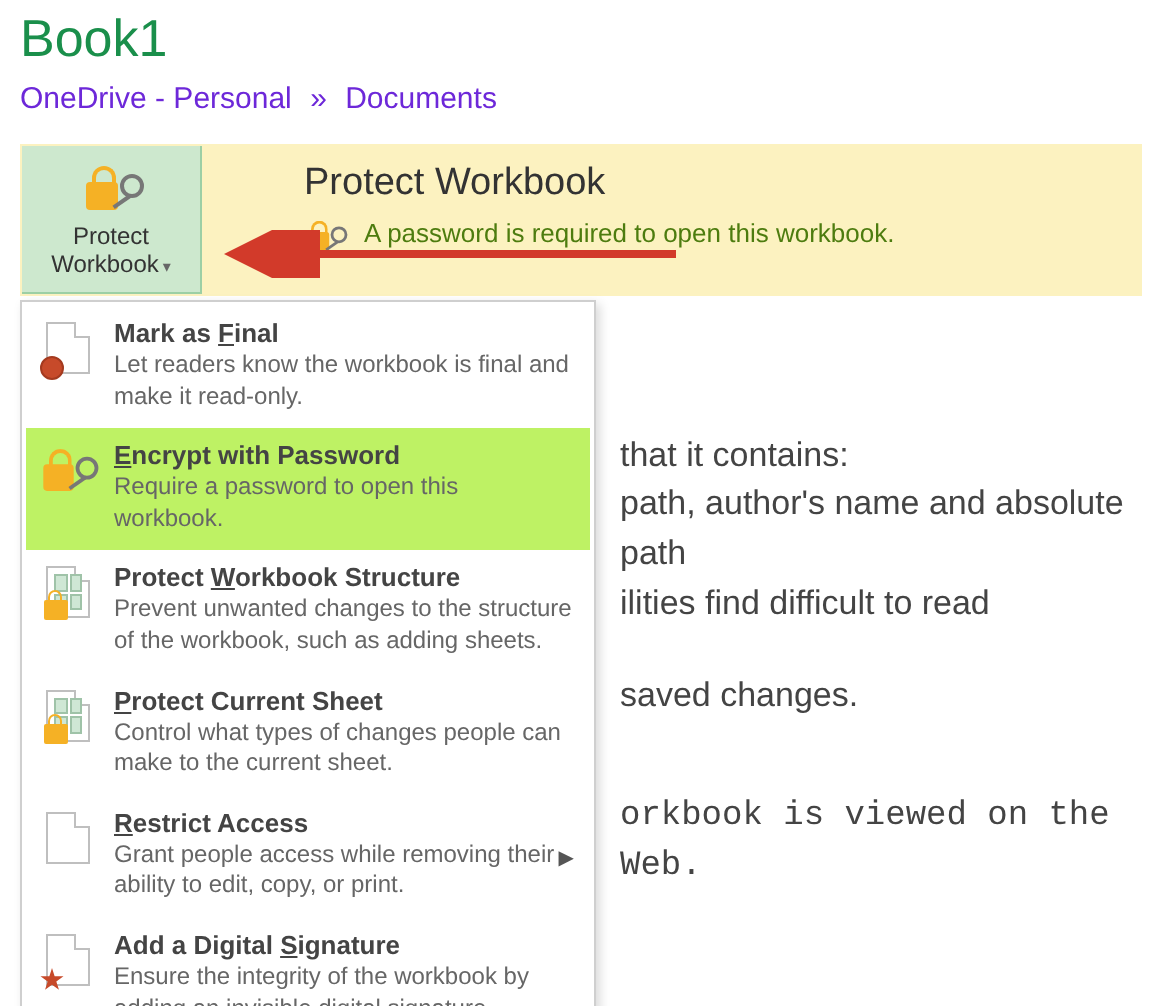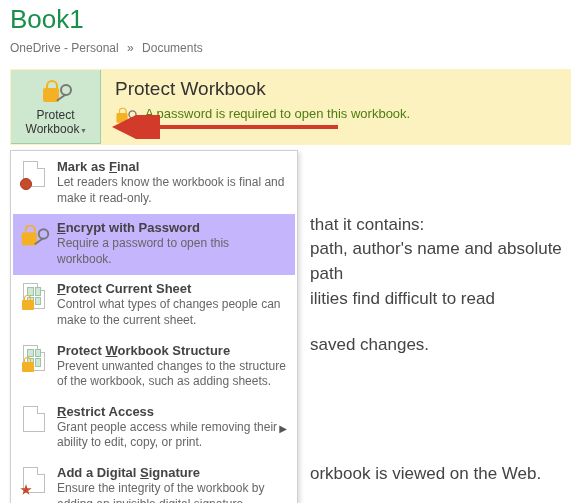--- a/index.html
+++ b/index.html
@@ -13,22 +13,22 @@
     overflow: hidden;
     position: relative;
   }
   .page-title {
     font-size: 26px;
     font-weight: 300;
     color: #1a8f4b;
     padding: 4px 2px 6px 10px;
   }
   .breadcrumb {
-    font-size: 12px;
-    color: #737373;
+    font-size: 15px;
+    color: #6d28d9;
     padding: 0 10px 14px 10px;
   }
   .sep { margin: 0 5px; }
   .protect-panel {
     display: flex;
     background: #fcf2c0;
     border: 1px solid #fcf2c0;
     margin: 0 10px 0 10px;
     align-items: stretch;
   }
@@ -82,20 +82,21 @@
   }
   .lockkey .key::after {
     content: ""; position: absolute; left: 0; top: 10px;
     width: 10px; height: 2px; background: #777;
     transform: rotate(-35deg); transform-origin: right center;
   }
   .lockkey.small { transform: scale(0.7); transform-origin: top left; }
   .protect-info {
     flex: 1;
     padding: 8px 14px;
+    margin-left: 37px;
   }
   .protect-info h2 {
     font-size: 19px;
     font-weight: 400;
     color: #333;
     margin-bottom: 6px;
   }
   .protect-info .desc {
     font-size: 13px;
     color: #4d7c0f;
@@ -123,21 +124,21 @@
     z-index: 10;
   }
   .menu-item {
     display: flex;
     padding: 6px 8px 8px 6px;
     gap: 8px;
     cursor: pointer;
     position: relative;
   }
   .menu-item.selected {
-    background: #c4b5fd;
+    background: #bef264;
   }
   .menu-item .micon {
     width: 30px;
     height: 34px;
     flex-shrink: 0;
     display: flex;
     align-items: flex-start;
     justify-content: center;
     padding-top: 2px;
   }
@@ -223,21 +224,21 @@
 </div>
 
 <div class="bg-panel" style="margin-top:68px;">
   <div style="margin-left:196px;">that it contains:</div>
   <div style="margin-left:196px;">path, author's name and absolute path</div>
   <div style="margin-left:196px;">ilities find difficult to read</div>
 </div>
 <div class="bg-panel" style="margin-top:22px;">
   <div style="margin-left:196px;">saved changes.</div>
 </div>
-<div class="bg-panel" style="margin-top:104px;">
+<div class="bg-panel" style="margin-top:36px;font-family:Liberation Mono, monospace;">
   <div style="margin-left:196px;">orkbook is viewed on the Web.</div>
 </div>
 
 <div class="menu">
 
   <div class="menu-item">
     <div class="micon">
       <div class="docicon">
           <div class="badge-seal"></div>
         </div>
@@ -267,40 +268,40 @@
           <div class="grid4">
             <span></span>
             <span></span>
             <span></span>
             <span></span>
           </div>
           <div class="badge-lock"></div>
         </div>
     </div>
     <div class="mtxt">
+      <div class="mtitle"><span>Protect </span><span class="ul">W</span><span>orkbook Structure</span></div>
+      <div class="mbody">Prevent unwanted changes to the structure of the workbook, such as adding sheets.</div>
+    </div>
+  </div>
+
+  <div class="menu-item">
+    <div class="micon">
+      <div class="docicon">
+          <div class="grid4">
+            <span></span>
+            <span></span>
+            <span></span>
+            <span></span>
+          </div>
+          <div class="badge-lock"></div>
+        </div>
+    </div>
+    <div class="mtxt">
       <div class="mtitle"><span></span><span class="ul">P</span><span>rotect Current Sheet</span></div>
       <div class="mbody">Control what types of changes people can make to the current sheet.</div>
-    </div>
-  </div>
-
-  <div class="menu-item">
-    <div class="micon">
-      <div class="docicon">
-          <div class="grid4">
-            <span></span>
-            <span></span>
-            <span></span>
-            <span></span>
-          </div>
-          <div class="badge-lock"></div>
-        </div>
-    </div>
-    <div class="mtxt">
-      <div class="mtitle"><span>Protect </span><span class="ul">W</span><span>orkbook Structure</span></div>
-      <div class="mbody">Prevent unwanted changes to the structure of the workbook, such as adding sheets.</div>
     </div>
   </div>
 
   <div class="menu-item">
     <div class="micon">
       <div class="docicon"></div>
     </div>
     <div class="mtxt">
       <div class="mtitle"><span></span><span class="ul">R</span><span>estrict Access</span></div>
       <div class="mbody">Grant people access while removing their ability to edit, copy, or print.</div>

